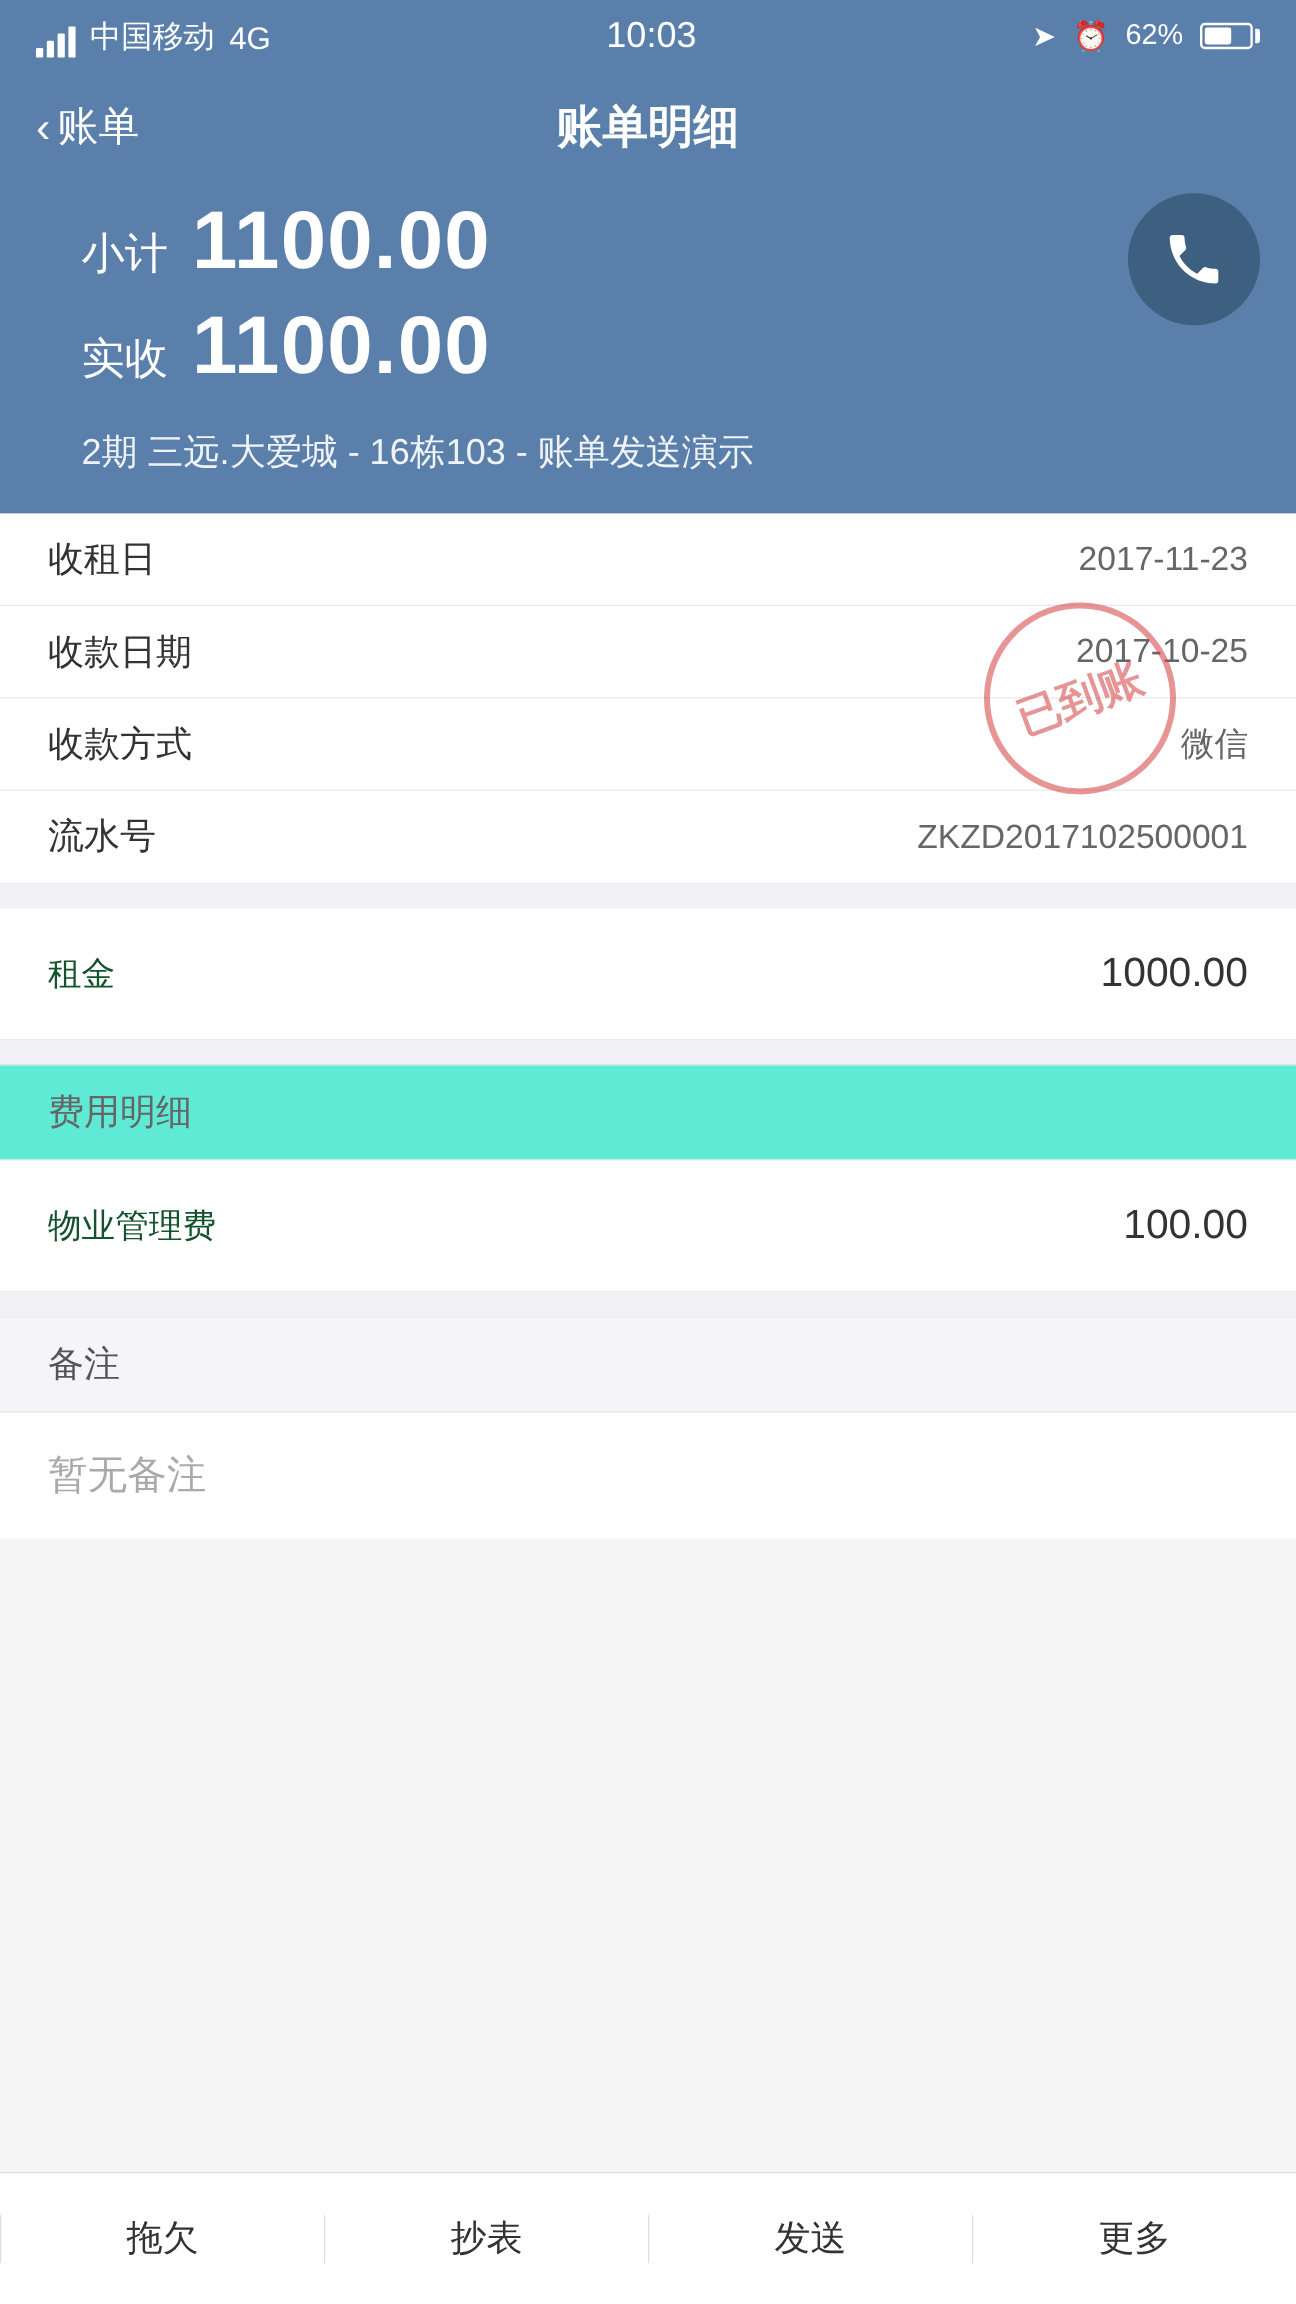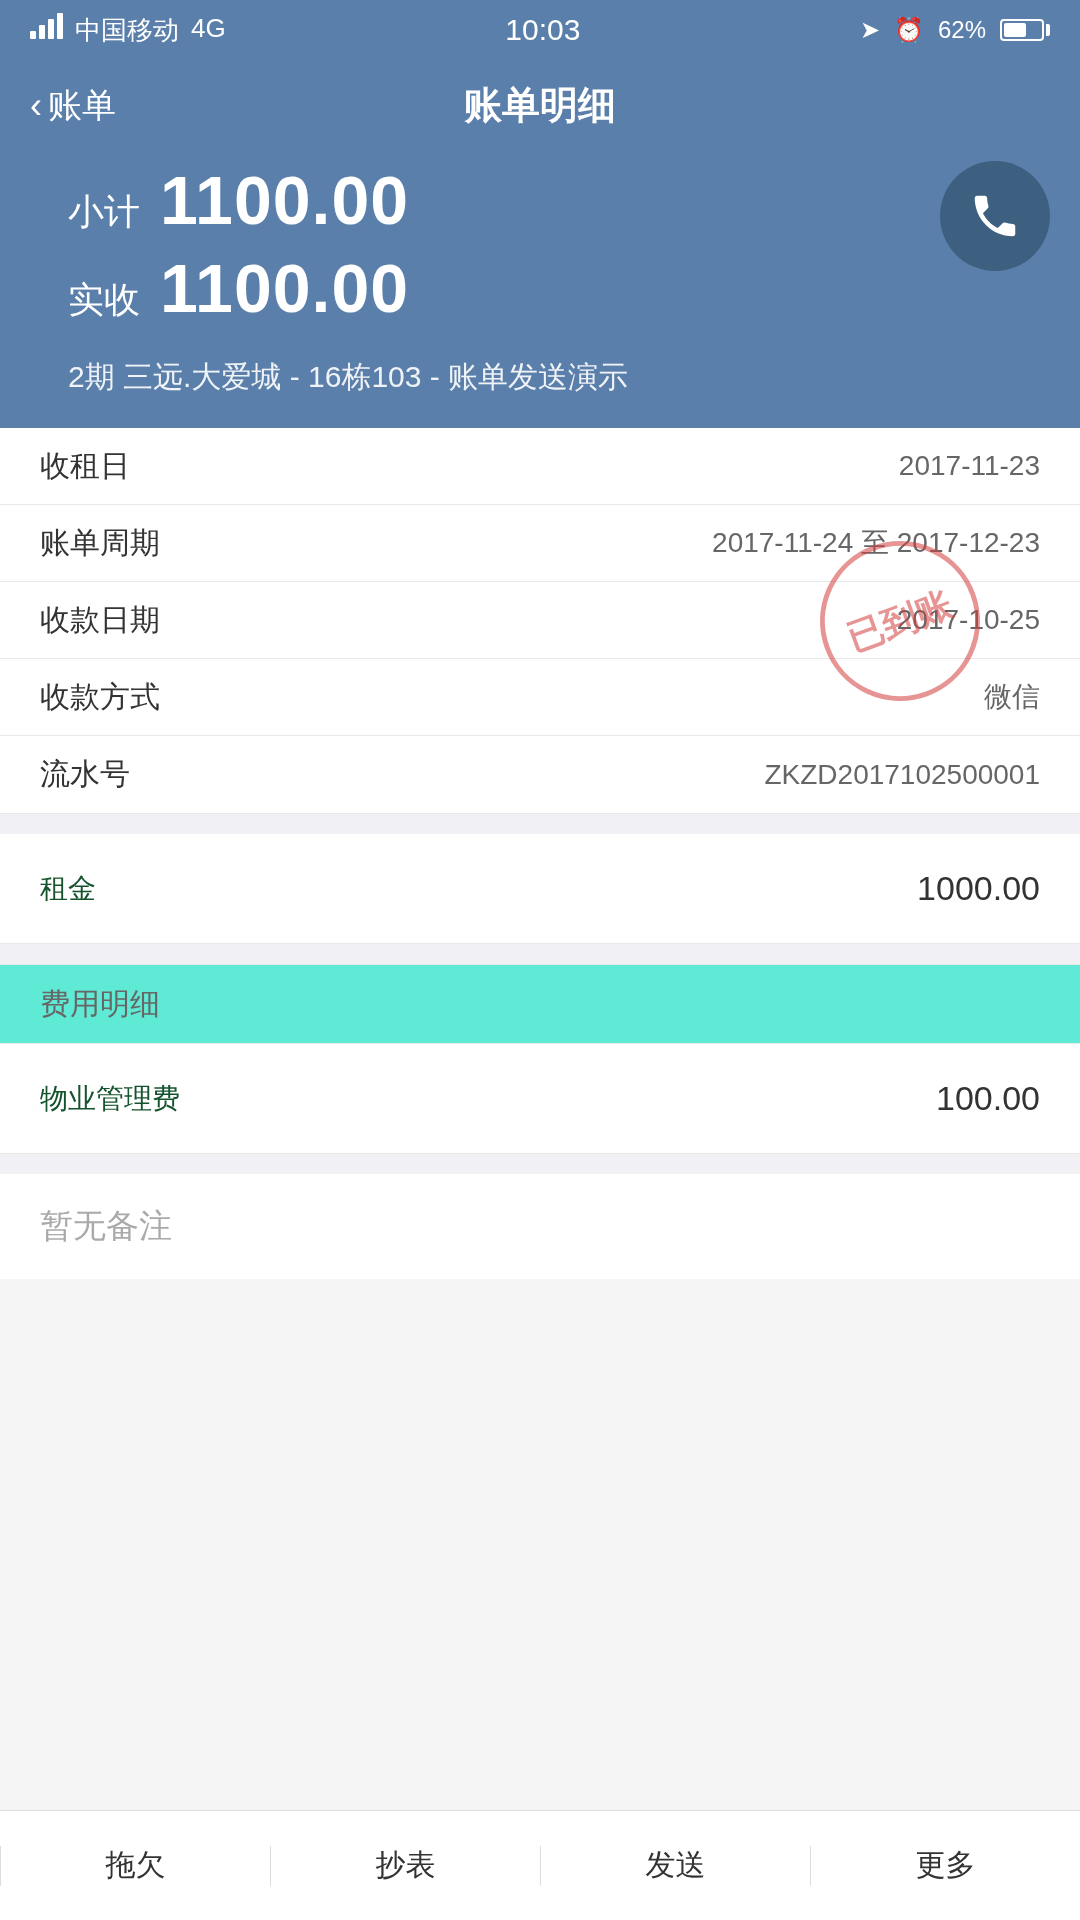--- a/index.html
+++ b/index.html
@@ -22,21 +22,21 @@
       display: flex;
       align-items: center;
       justify-content: space-between;
       padding: 0 30px;
       color: white;
       font-size: 26px;
     }
 
     .status-left {
       display: flex;
-      align-items: flex-start;
+      align-items: flex-end;
       gap: 12px;
     }
 
     .signal-bars {
       display: flex;
       align-items: flex-end;
       gap: 3px;
     }
 
     .bar {
@@ -383,24 +383,20 @@
   <div style="position:absolute; right:100px; top:50%; transform:translateY(-50%) rotate(-20deg); width:160px; height:160px; border:5px solid rgba(210,60,60,0.55); border-radius:50%; display:flex; align-items:center; justify-content:center; pointer-events:none; z-index:10;">
     <span style="color:rgba(210,60,60,0.55); font-size:36px; font-weight:700;">已到账</span>
   </div>
 
   <div id="info-rows-container">
       <div class="info-row">
     <span class="info-key">收租日</span>
     <span class="info-value">2017-11-23</span>
   </div>
       <div class="info-row">
-    <span class="info-key">账单周期</span>
-    <span class="info-value">2017-11-24 至 2017-12-23</span>
-  </div>
-      <div class="info-row">
     <span class="info-key">收款日期</span>
     <span class="info-value">2017-10-25</span>
   </div>
       <div class="info-row">
     <span class="info-key">收款方式</span>
     <span class="info-value">微信</span>
   </div>
       <div class="info-row">
     <span class="info-key">流水号</span>
     <span class="info-value">ZKZD2017102500001</span>
@@ -428,20 +424,23 @@
       <div class="item-row">
     <span class="item-label">物业管理费</span>
     <span class="item-amount">100.00</span>
   </div>
     </div>
 </div>
 
 <div class="section-divider"></div>
 
 <div class="notes-section">
+  <div class="notes-header">
+    <span class="notes-label">备注</span>
+  </div>
   <div class="notes-content">
     <span class="notes-empty">暂无备注</span>
   </div>
 </div>
 
 <div style="height: 120px;"></div>
 
 <div class="bottom-bar">
   <div id="tab-bar-container" style="display:flex; width:100%; height:100%; align-items:center;">
       <div class="tab-divider"></div>

